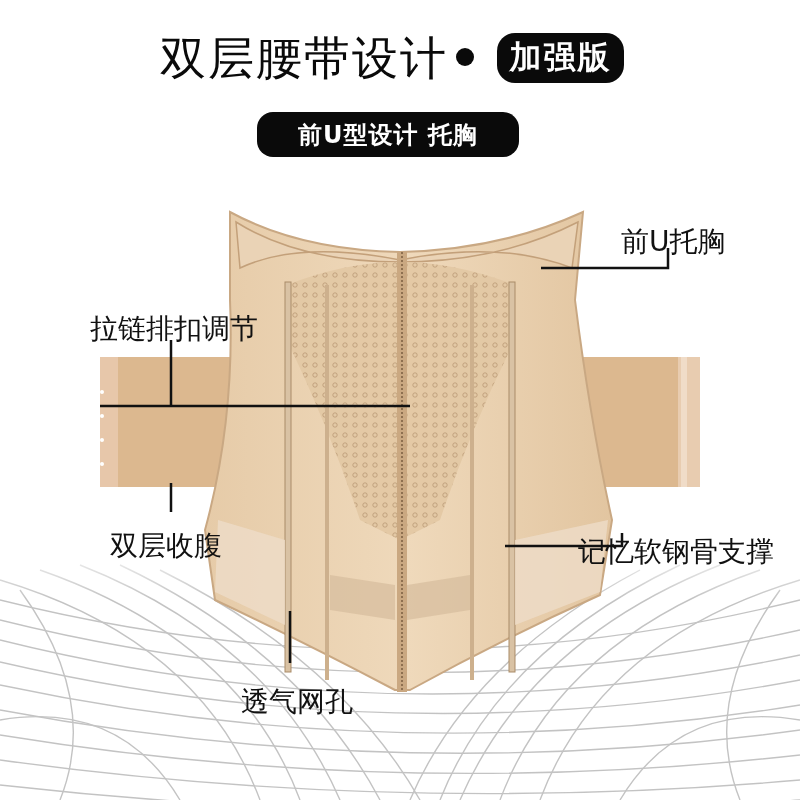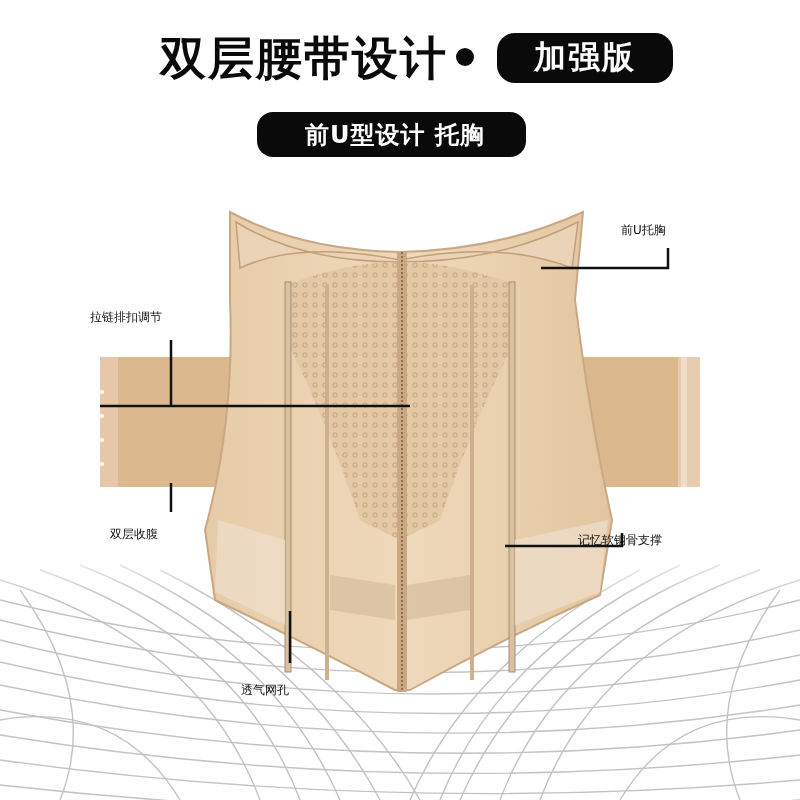--- a/index.html
+++ b/index.html
@@ -1,27 +1,27 @@
 <!DOCTYPE html>
 <html><head>
 <meta charset="utf-8">
 <style>
   html, body { margin:0; padding:0; }
   body { width:800px; height:800px; background:#ffffff; position:relative; overflow:hidden;
          font-family:"DejaVu Sans","Liberation Sans",sans-serif; color:#111; }
   .abs { position:absolute; }
   
-  .title { left:160px; top:28px; font-size:46px; font-weight:bold; letter-spacing:2px; line-height:60px; color:#0a0a0a; }
+  .title { left:160px; top:28px; font-size:46px; font-weight:normal; letter-spacing:2px; line-height:60px; color:#0a0a0a; }
   .dot { left:456px; top:48px; width:18px; height:18px; border-radius:50%; background:#0a0a0a; }
-  .pill-main { left:497px; top:33px; width:176px; height:50px; border-radius:18px; background:#0a0a0a;
+  .pill-main { left:497px; top:33px; width:127px; height:50px; border-radius:18px; background:#0a0a0a;
                color:#fff; font-size:32px; font-weight:bold; display:flex; align-items:center; justify-content:center; letter-spacing:2px; }
   .pill-sub { left:257px; top:112px; width:262px; height:45px; border-radius:16px; background:#0a0a0a;
-              color:#fff; font-size:24px; font-weight:bold; display:flex; align-items:center; justify-content:center; letter-spacing:1px;padding-left:7px; }
+              color:#fff; font-size:24px; font-weight:bold; display:flex; align-items:center; justify-content:center; letter-spacing:1px; }
   
-  .label { font-size:12px; color:#111; white-space:nowrap; line-height:24px; }
+  .label { font-size:28px; color:#111; white-space:nowrap; line-height:24px;margin-top:12px; }
   svg { position:absolute; left:0; top:0; }
 </style>
 </head>
 <body>
 
 <svg width="800" height="800" viewBox="0 0 800 800">
   <defs>
     <linearGradient id="fade" x1="0" y1="0" x2="0" y2="1">
       <stop offset="0" stop-color="#fff" stop-opacity="1"></stop>
       <stop offset="1" stop-color="#fff" stop-opacity="0"></stop>

